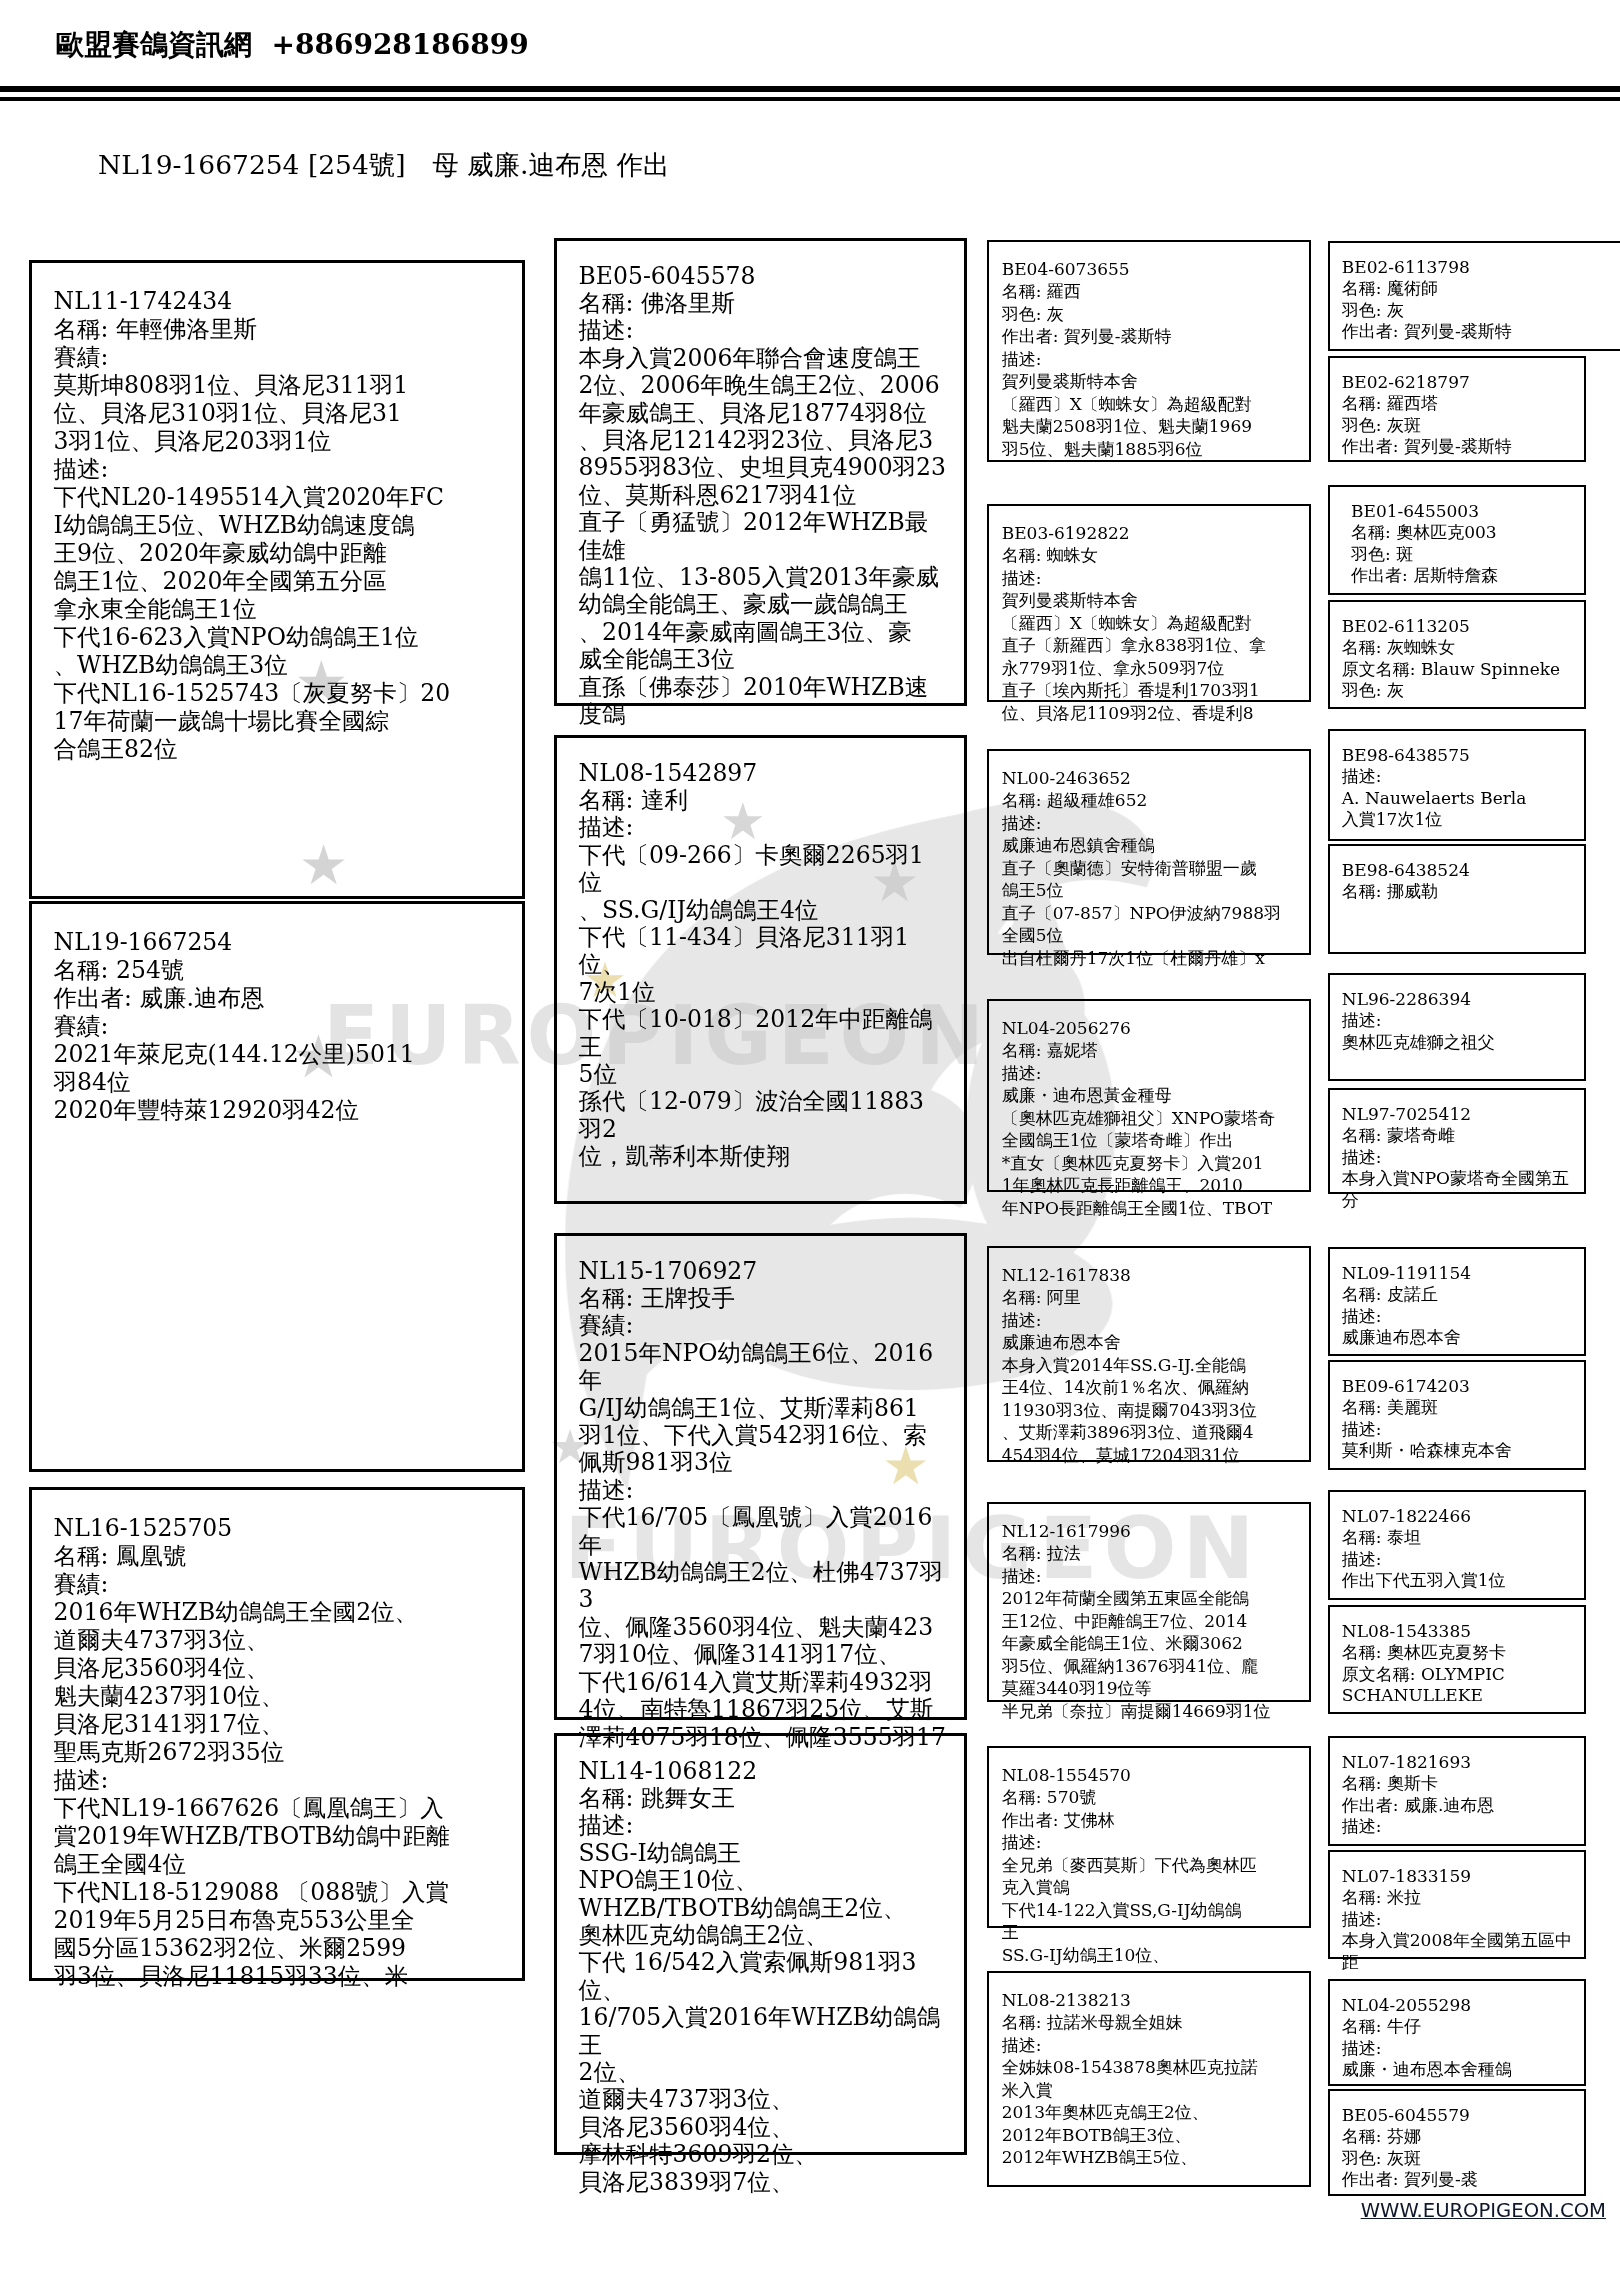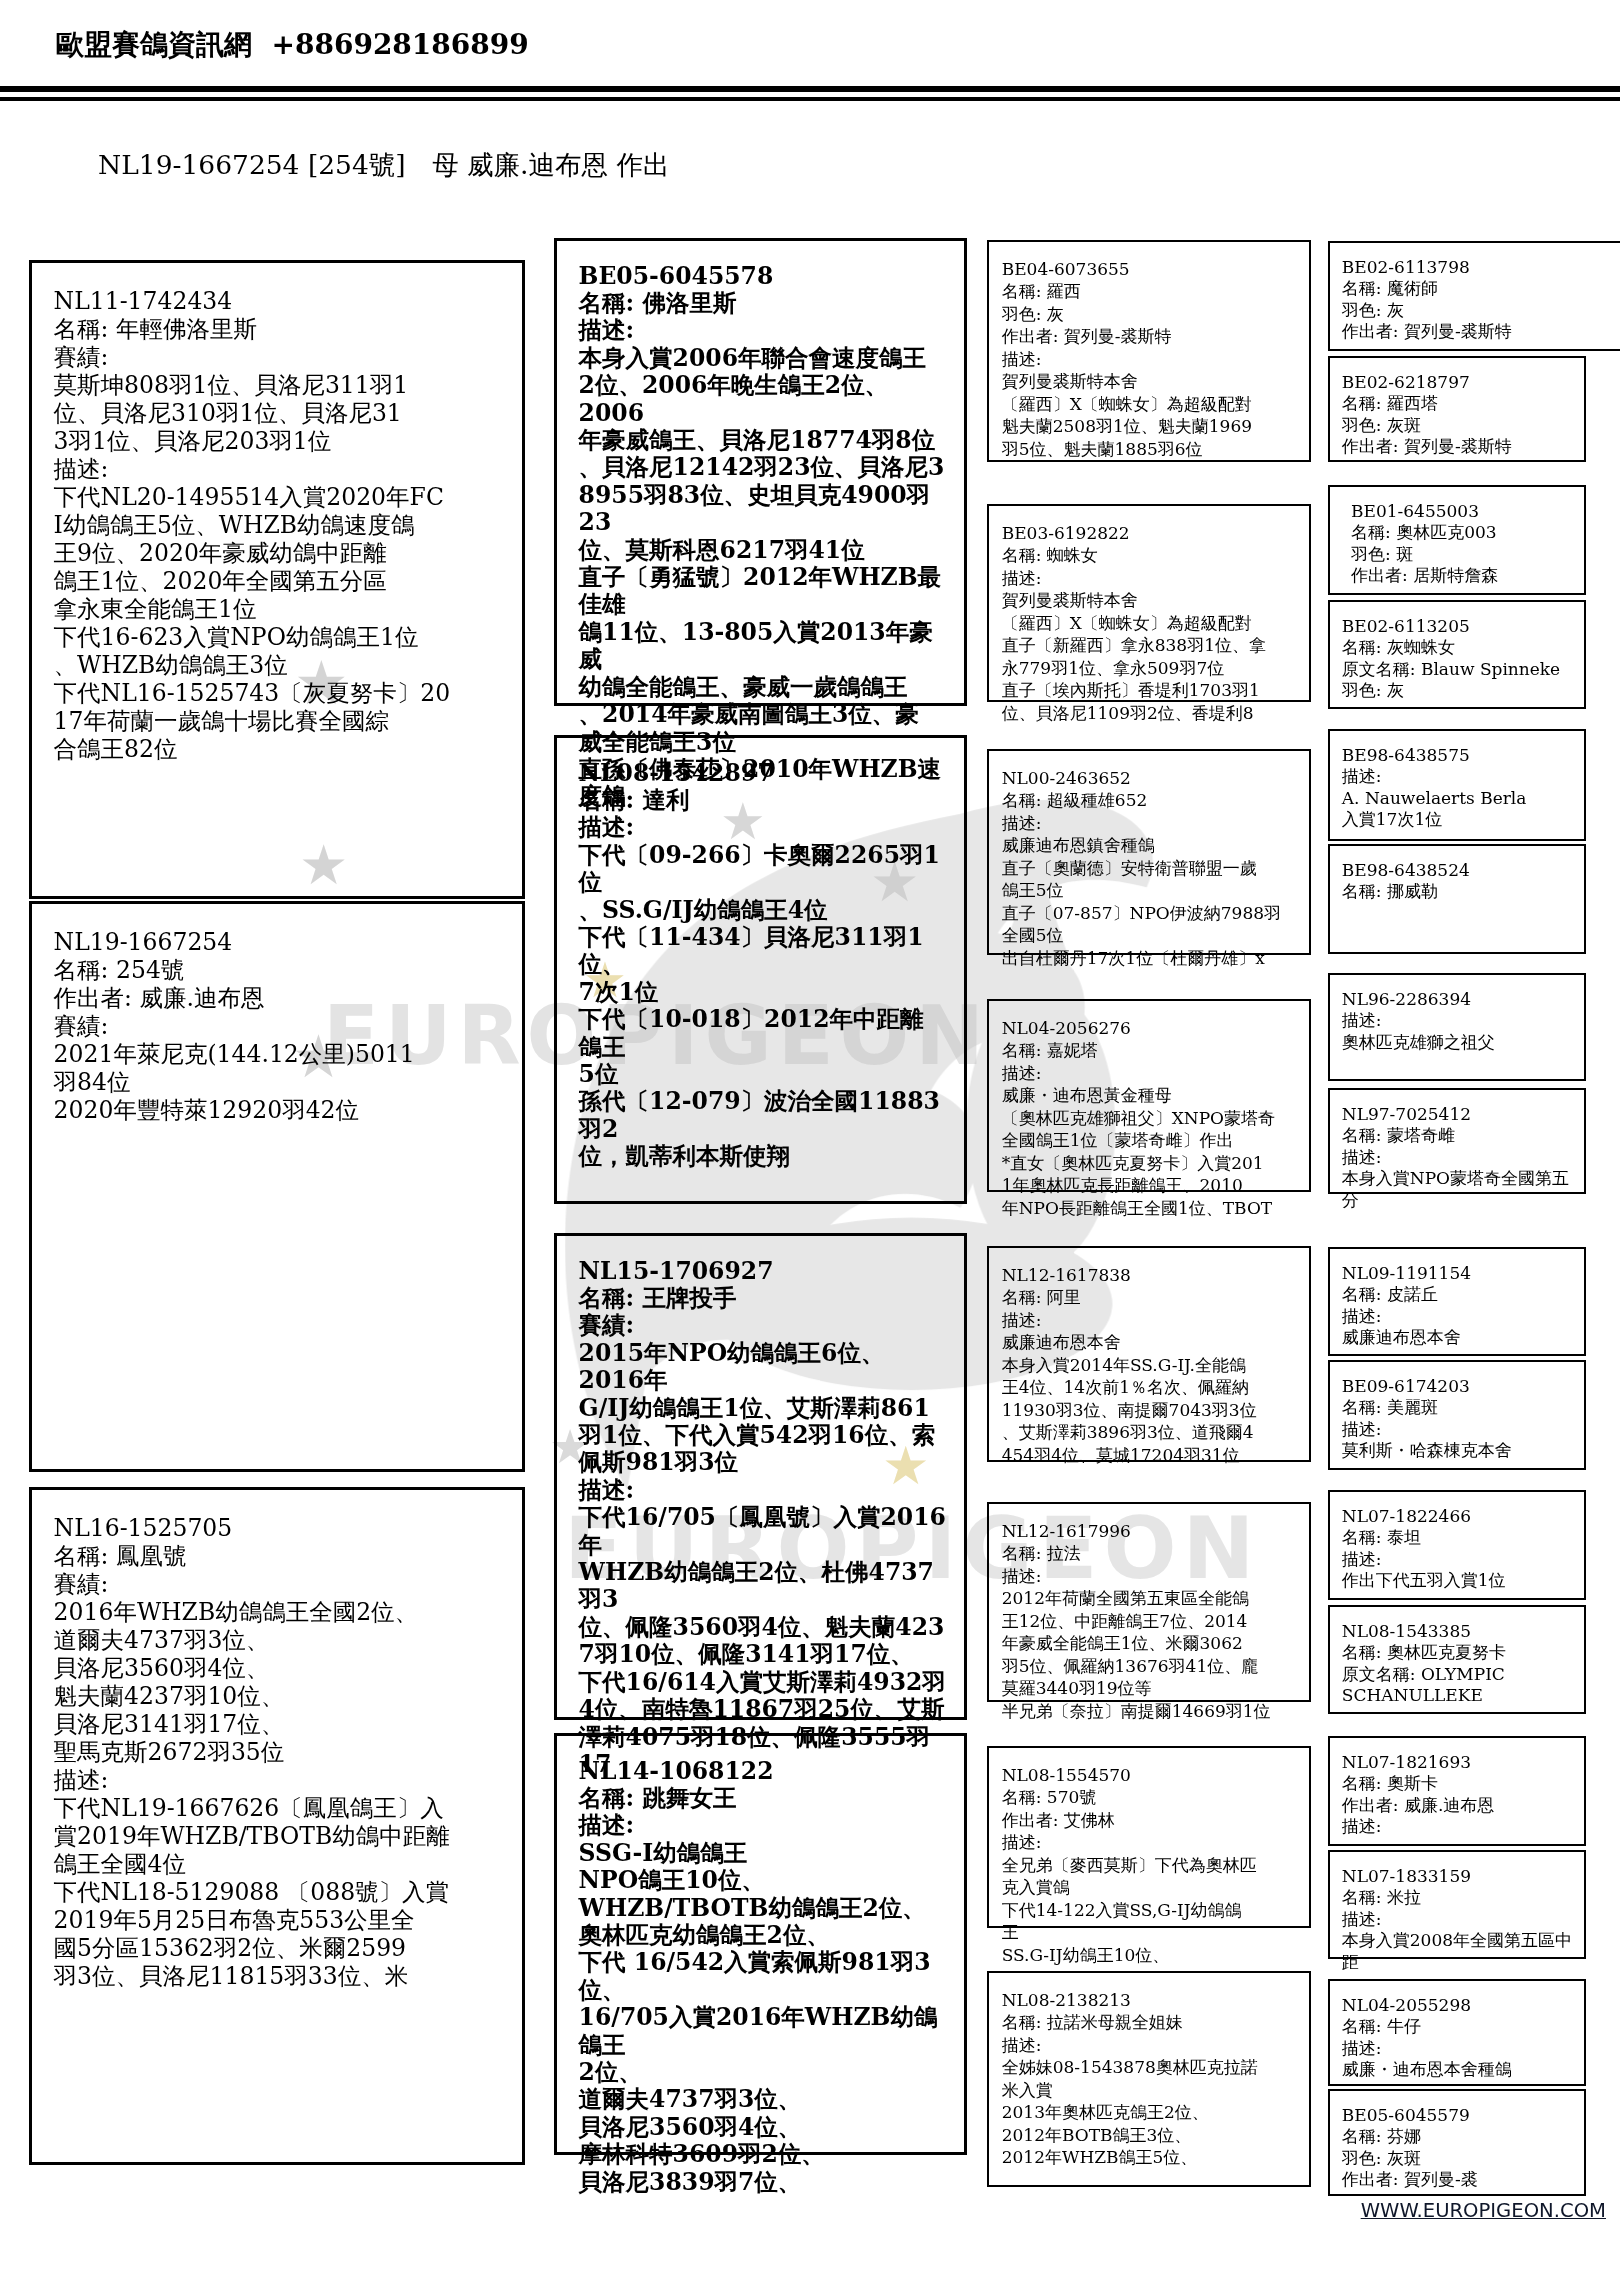--- a/index.html
+++ b/index.html
@@ -35,21 +35,21 @@
   }
   
   .box{
     position:absolute;z-index:1;
     border:3.9px solid #000;background:transparent;
     box-sizing:border-box;
   }
   .box .ring{white-space:pre;}
   .box .body{white-space:pre-line;}
   .c1{padding:23.5px 19.6px 0 21.6px;font-size:23.5px;line-height:28px;}
-  .c2{padding:21.6px 17.6px 0 21.6px;font-size:23.5px;line-height:27.4px;font-weight:bold;}
+  .c2{padding:21.6px 17.6px 0 21.6px;font-size:23.5px;line-height:27.4px;}
   .c3{border-width:2.9px;padding:15.7px 7.8px 0 12.7px;font-size:17px;line-height:22.5px;}
   .c4{border-width:2.9px;padding:13.7px 7.8px 0 11.8px;font-size:17px;line-height:21.6px;}
   
   .footer-link{
     position:absolute;top:2199px;right:14px;z-index:2;
     font-family:"DejaVu Sans","Liberation Sans",sans-serif;
     font-size:19.6px;color:#0f172a;text-decoration:underline;white-space:pre;
   }
 </style>
 </head>
@@ -107,21 +107,21 @@
   </div>
   <div class="box c1" style="left:29px;top:901px;width:496px;height:571px;">
     <div class="ring">NL19-1667254</div>
     <div class="body">名稱: 254號
 作出者: 威廉.迪布恩
 賽績:
 2021年萊尼克(144.12公里)5011
 羽84位
 2020年豐特萊12920羽42位</div>
   </div>
-  <div class="box c1" style="left:29px;top:1487px;width:496px;height:678px;">
+  <div class="box c1" style="left:29px;top:1487px;width:496px;height:494px;">
     <div class="ring">NL16-1525705</div>
     <div class="body">名稱: 鳳凰號
 賽績:
 2016年WHZB幼鴿鴿王全國2位、
 道爾夫4737羽3位、
 貝洛尼3560羽4位、
 魁夫蘭4237羽10位、
 貝洛尼3141羽17位、
 聖馬克斯2672羽35位
 描述:

